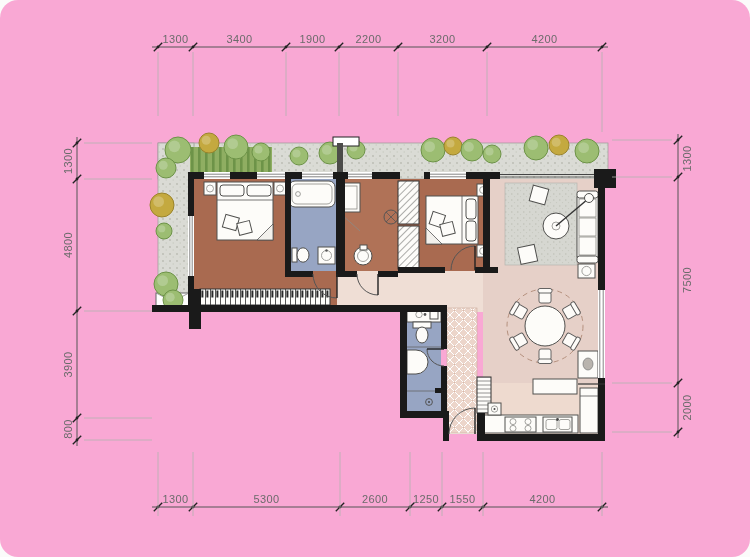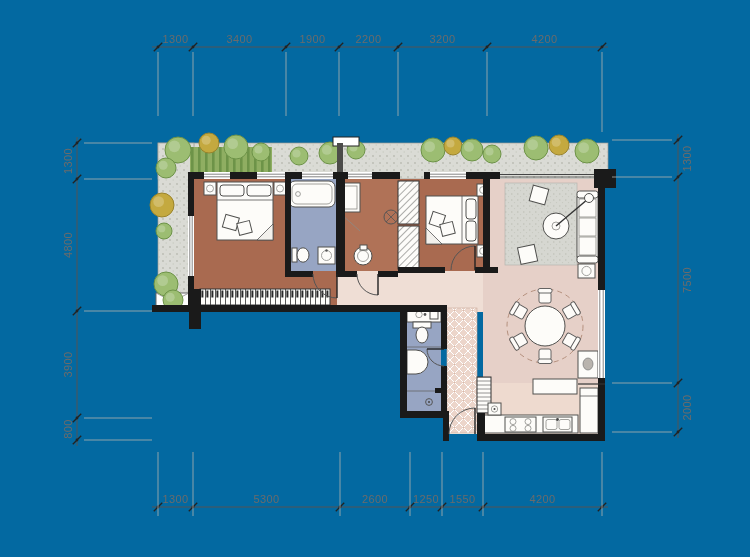--- a/index.html
+++ b/index.html
@@ -1,17 +1,17 @@
 <!DOCTYPE html>
 <html><head>
 <meta charset="utf-8">
 <style>
   html,body{margin:0;padding:0;background:#fbfbfa;}
-  #stage{position:relative;width:750px;height:557px;background:#0369a1;overflow:hidden;
-         font-family:"Liberation Sans",sans-serif;}
+  #stage{position:relative;width:750px;height:557px;background:#f9a8d4;overflow:hidden;
+         font-family:"Liberation Sans",sans-serif;border-radius:18px;}
   svg{display:block}
   .dim{font:11px "Liberation Sans",sans-serif;fill:#6b6b6b;text-anchor:middle;letter-spacing:.4px}
   .ext{stroke:#b3b3af;stroke-width:.8}
   .dimline{stroke:#555;stroke-width:1;fill:none}
   .slash{stroke:#222;stroke-width:1.3}
   .furn{fill:#fdfcf9;stroke:#50504e;stroke-width:1}
   .furn2{fill:none;stroke:#8a8a86;stroke-width:.8}
   .door{fill:none;stroke:#555;stroke-width:1}
   .leaf{stroke:#222;stroke-width:1.4}
   .winline{stroke:#666;stroke-width:.8}

